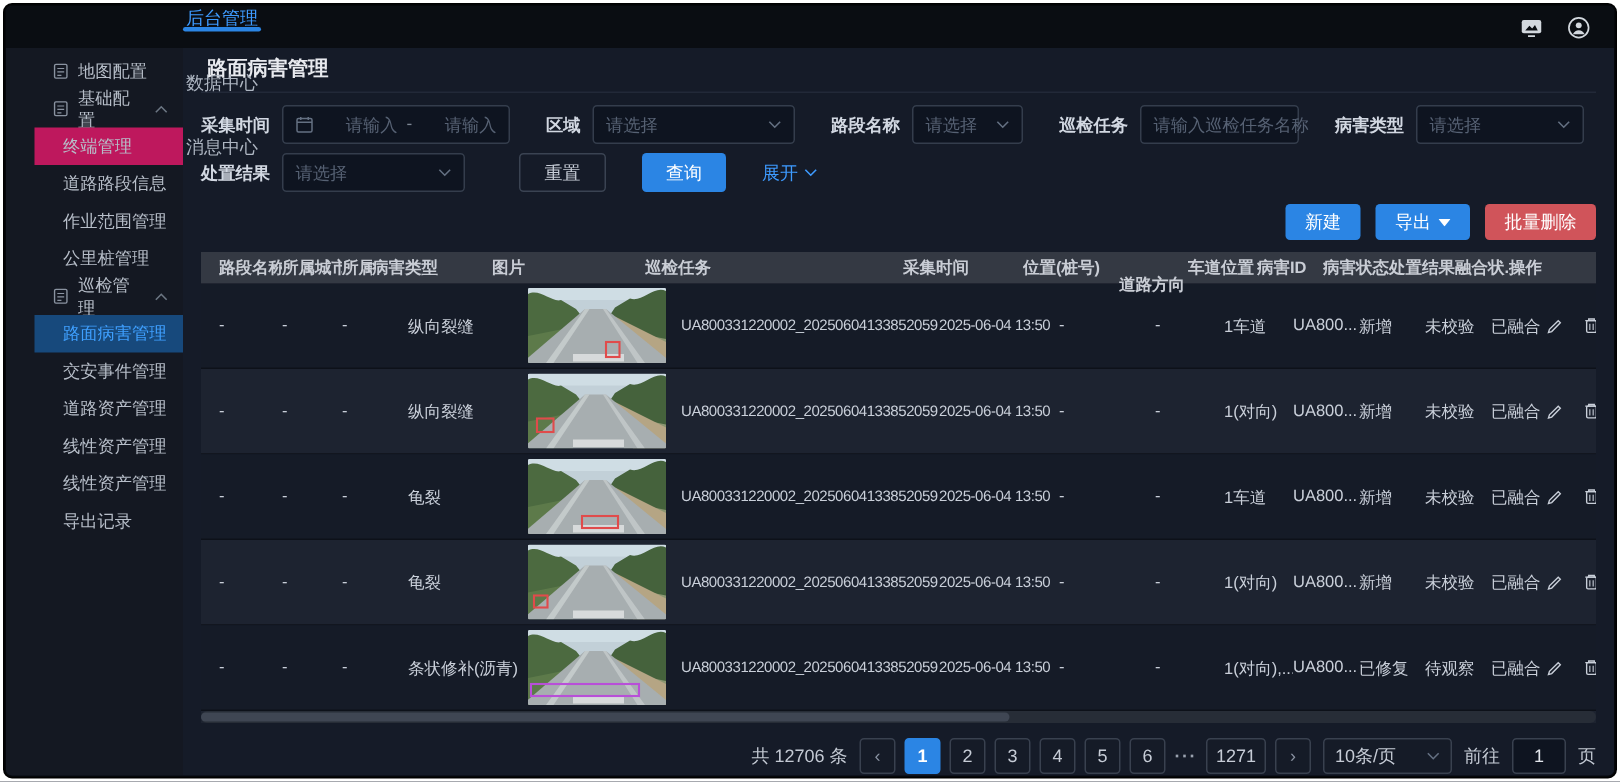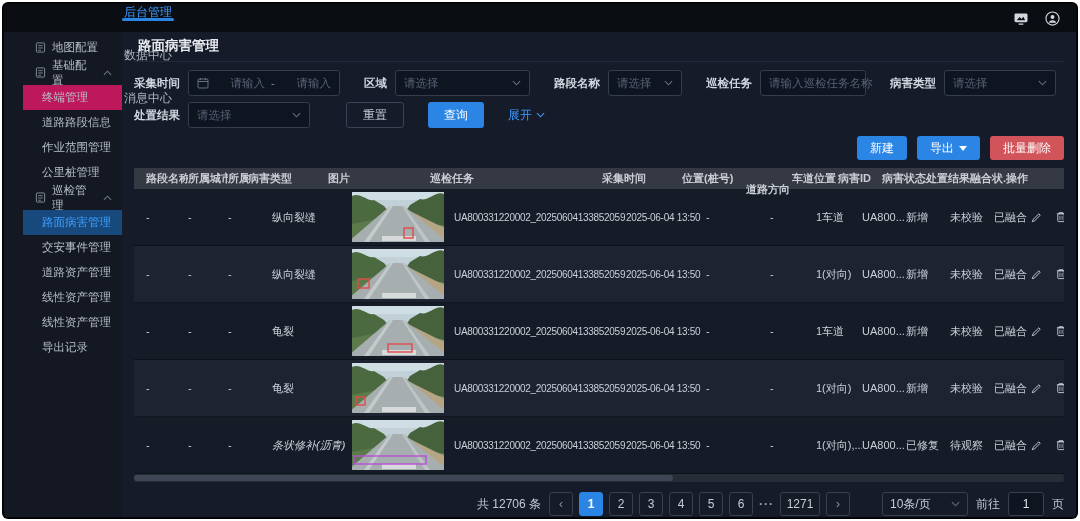--- a/index.html
+++ b/index.html
@@ -70,21 +70,21 @@
   .hscroll .thumb { position:absolute; left:0; top:1px; bottom:1px; width:58%; background:#3f4653; border-radius:4px; }
 
   
   .pagination { margin-top:10px; display:flex; align-items:center; justify-content:flex-end; gap:8px; font-size:12px; color:#c3c9d3; }
   .pg-pages { display:flex; align-items:center; gap:6px; }
   .pbtn { min-width:24px; height:24px; background:#151b27; border:1px solid #39414f; border-radius:3px; color:#c6ccd6; font-size:12px; cursor:pointer; padding:0 4px; }
   .pbtn.active { background:#2b85e4; border-color:#2b85e4; color:#fff; font-weight:700; }
   .pbtn.nav { color:#8b94a3; }
   .pbtn.wide { min-width:40px; }
   .dots { color:#9aa2af; letter-spacing:1px; font-weight:700; }
-  .pg-size { width:86px; height:24px; background:#151b27; border:1px solid #39414f; border-radius:3px; display:flex; align-items:center; padding:0 7px; gap:4px; color:#c6ccd6; cursor:pointer;margin-left:24px; }
+  .pg-size { width:86px; height:24px; background:#151b27; border:1px solid #39414f; border-radius:3px; display:flex; align-items:center; padding:0 7px; gap:4px; color:#c6ccd6; cursor:pointer; }
   .pg-size .chev { margin-left:auto; color:#647082; display:flex; }
   .pg-goto { width:36px; height:24px; background:#0e1420; border:1px solid #39414f; color:#e2e6ec; text-align:center; border-radius:3px; font-size:12px; }
 </style>
 </head>
 <body>
 
 <div class="page">
   <div class="app">
 
     <header class="topbar">
@@ -482,21 +482,21 @@
                       <rect x="2.5" y="3" width="7" height="8.5" rx="1" fill="none" stroke="currentColor"></rect>
                       <path d="M4.8 5.2v4.5M7.2 5.2v4.5" stroke="currentColor" fill="none" stroke-width=".8"></path>
                     </svg>
                   </span>
                 </span>
               </div>
               <div class="tr">
                 <span class="td c-section" style="width: 42px;">-</span>
                 <span class="td c-city" style="width: 40px;">-</span>
                 <span class="td c-district" style="width: 44px;">-</span>
-                <span class="td c-type" style="width: 80px; font-style: italic;">条状修补(沥青)</span>
+                <span class="td c-type" style="width: 80px;">条状修补(沥青)</span>
                 <span class="td c-img" style="width: 102px;">
                   <svg viewBox="0 0 92 50" width="92" height="50" preserveAspectRatio="none">
                     <rect width="92" height="50" fill="#c2d0d8"></rect>
                     <rect width="92" height="8" fill="#cfdde4"></rect>
                     <path d="M0,50 L0,28 L34,18 L30,50 Z" fill="#5d7a4a"></path>
                     <path d="M0,32 L0,4 C8,0 16,10 22,8 L32,14 L36,19 L30,26 Z" fill="#4c6a40"></path>
                     <path d="M92,50 L92,30 L56,18 L64,50 Z" fill="#8b9671"></path>
                     <path d="M92,34 L92,2 C84,-2 76,10 68,7 L58,13 L54,19 L62,28 Z" fill="#45623c"></path>
                     <path d="M92,50 L92,36 L58,19 L70,50 Z" fill="#b5a584"></path>
                     <path d="M-4,50 L38,14 L52,14 L96,50 Z" fill="#a7aeb0"></path>

